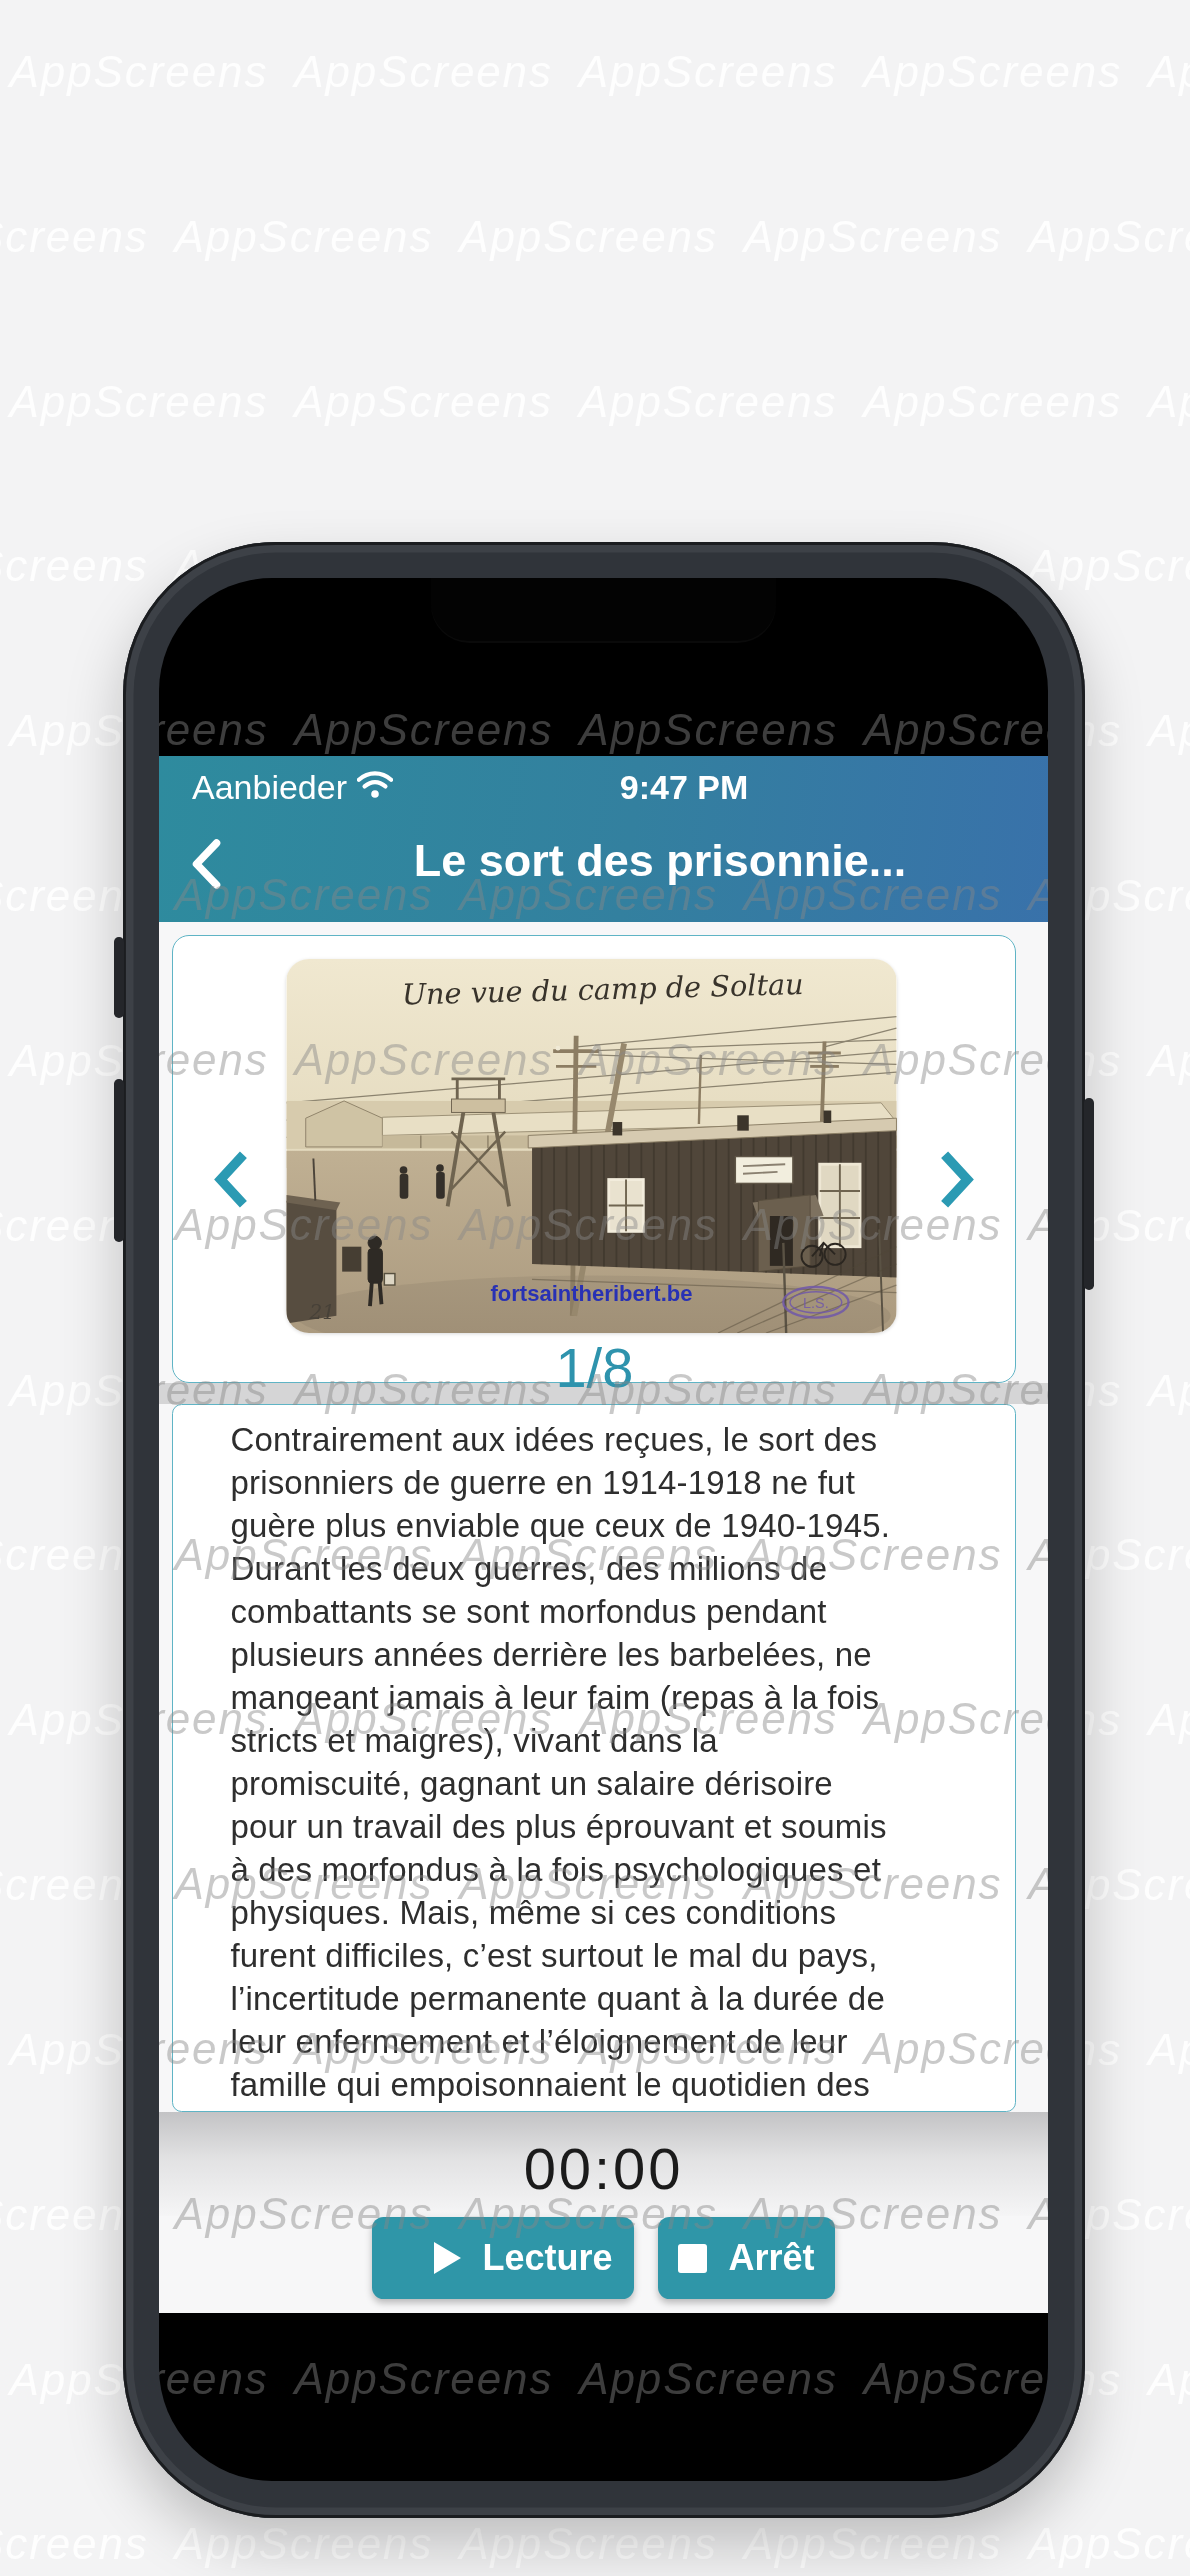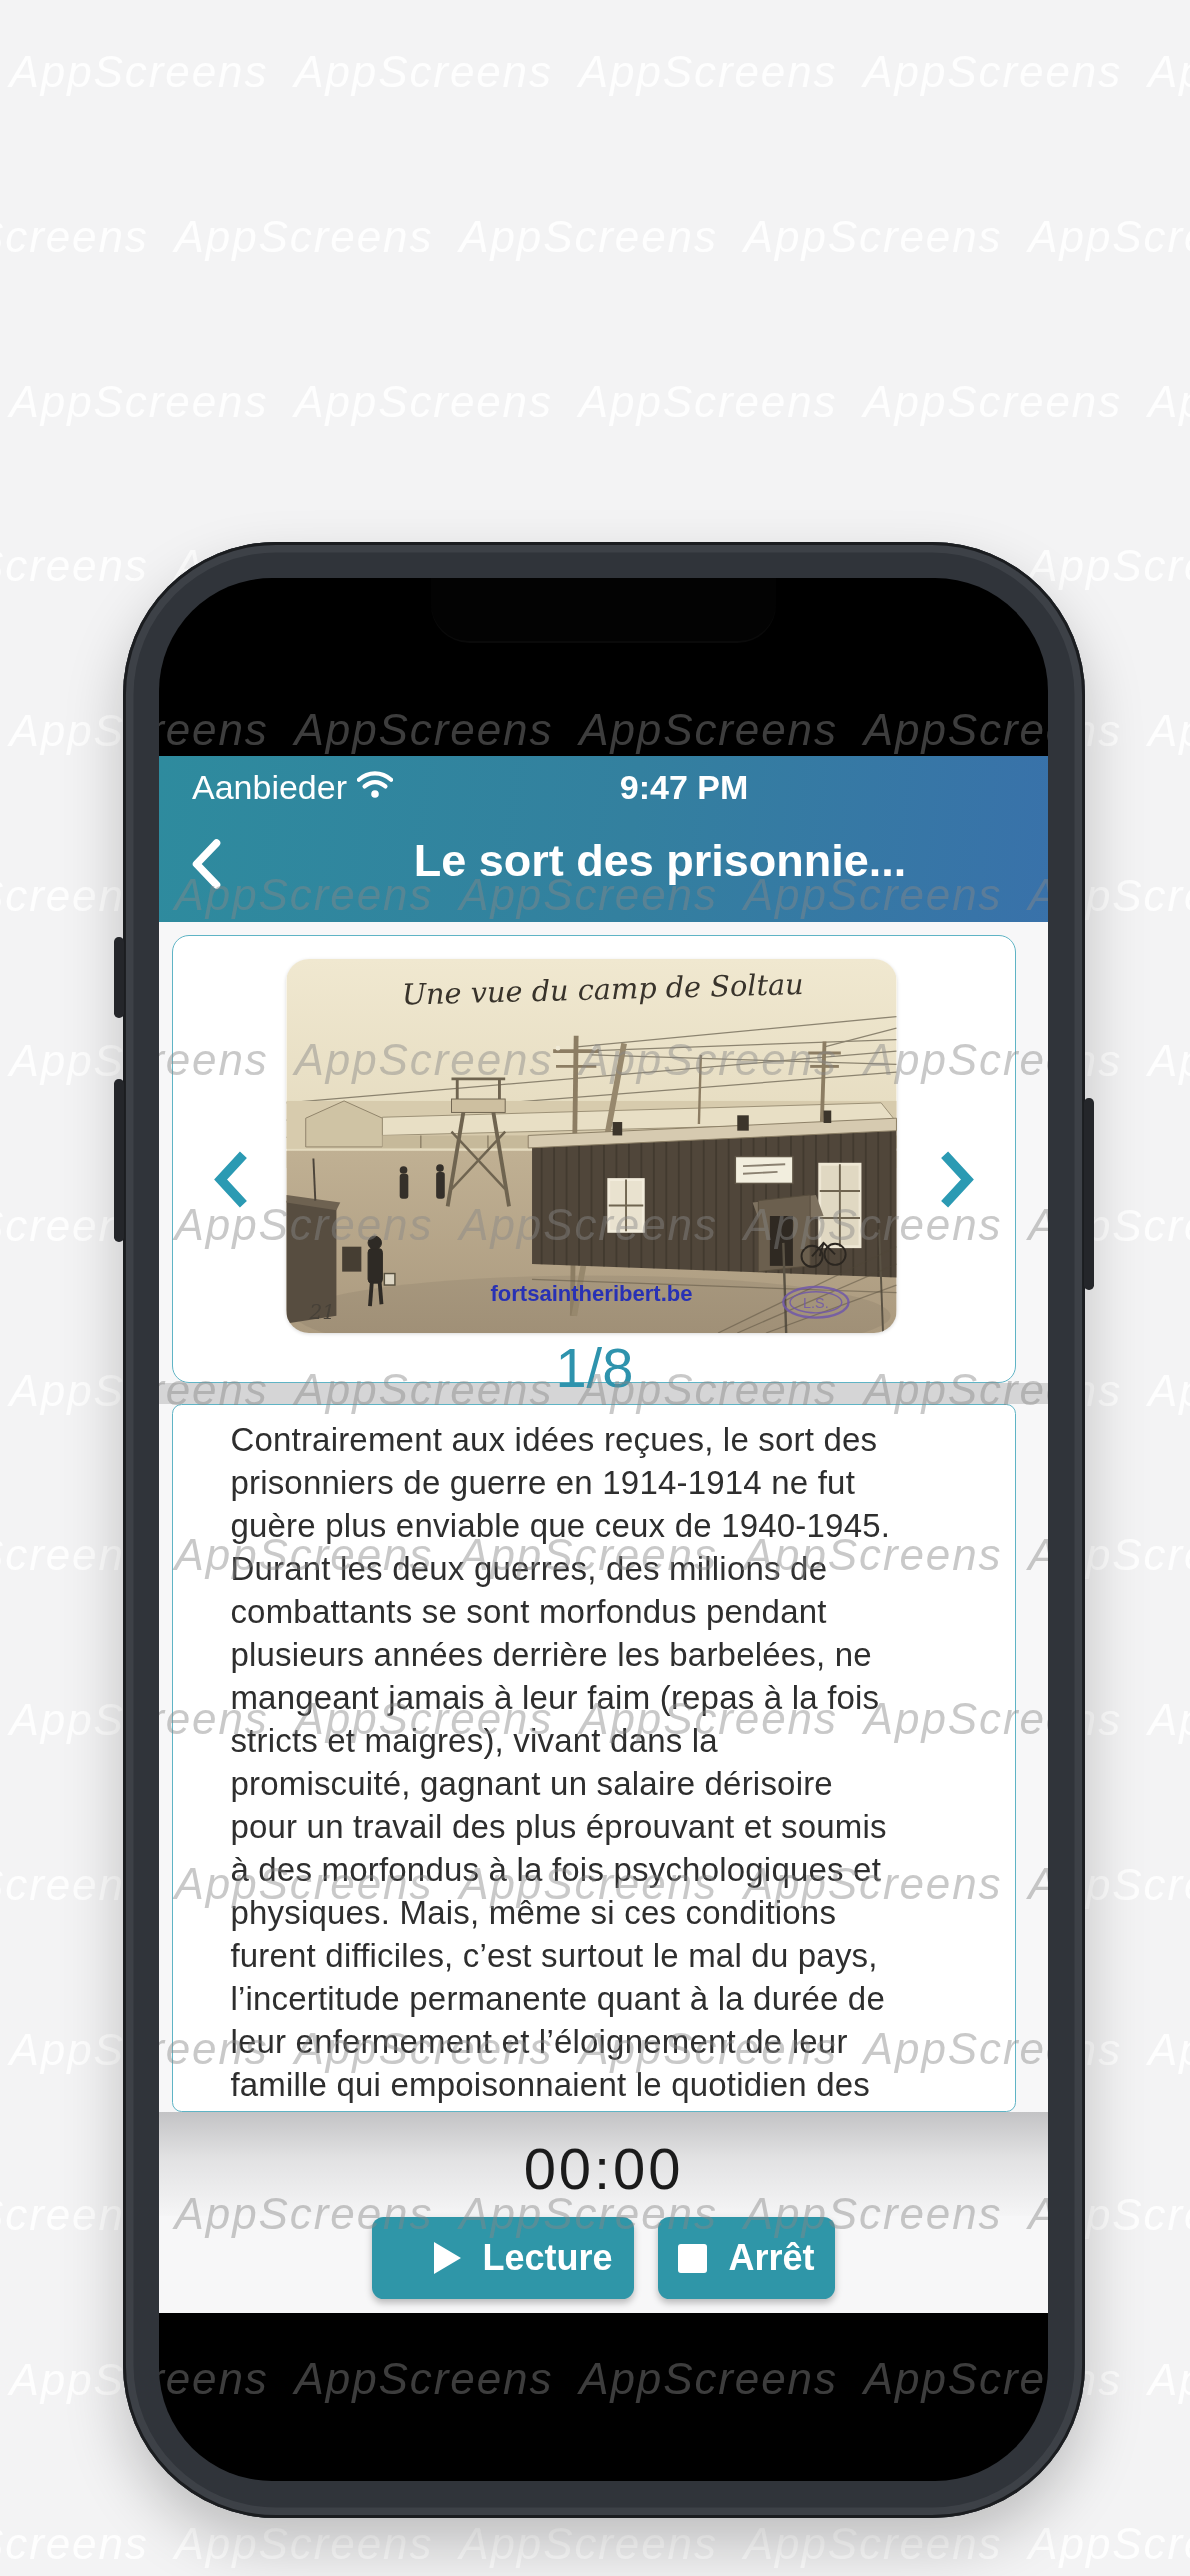--- a/index.html
+++ b/index.html
@@ -281,21 +281,21 @@
           <div class="chev chev-next">
             <svg width="38" height="61" viewBox="0 0 40 64">
               <polyline points="8,6 32,32 8,58" fill="none" stroke="#2b9ab3" stroke-width="10"></polyline>
             </svg>
           </div>
           <div class="pageind">1/8</div>
         </div>
 
         <div class="card card-text">
           <div class="tline">Contrairement aux idées reçues, le sort des</div>
-          <div class="tline">prisonniers de guerre en 1914-1914 ne fut</div>
+          <div class="tline">prisonniers de guerre en 1914-1918 ne fut</div>
           <div class="tline">guère plus enviable que ceux de 1940-1945.</div>
           <div class="tline">Durant les deux guerres, des millions de</div>
           <div class="tline">combattants se sont morfondus pendant</div>
           <div class="tline">plusieurs années derrière les barbelées, ne</div>
           <div class="tline">mangeant jamais à leur faim (repas à la fois</div>
           <div class="tline">stricts et maigres), vivant dans la</div>
           <div class="tline">promiscuité, gagnant un salaire dérisoire</div>
           <div class="tline">pour un travail des plus éprouvant et soumis</div>
           <div class="tline">à des morfondus à la fois psychologiques et</div>
           <div class="tline">physiques. Mais, même si ces conditions</div>

